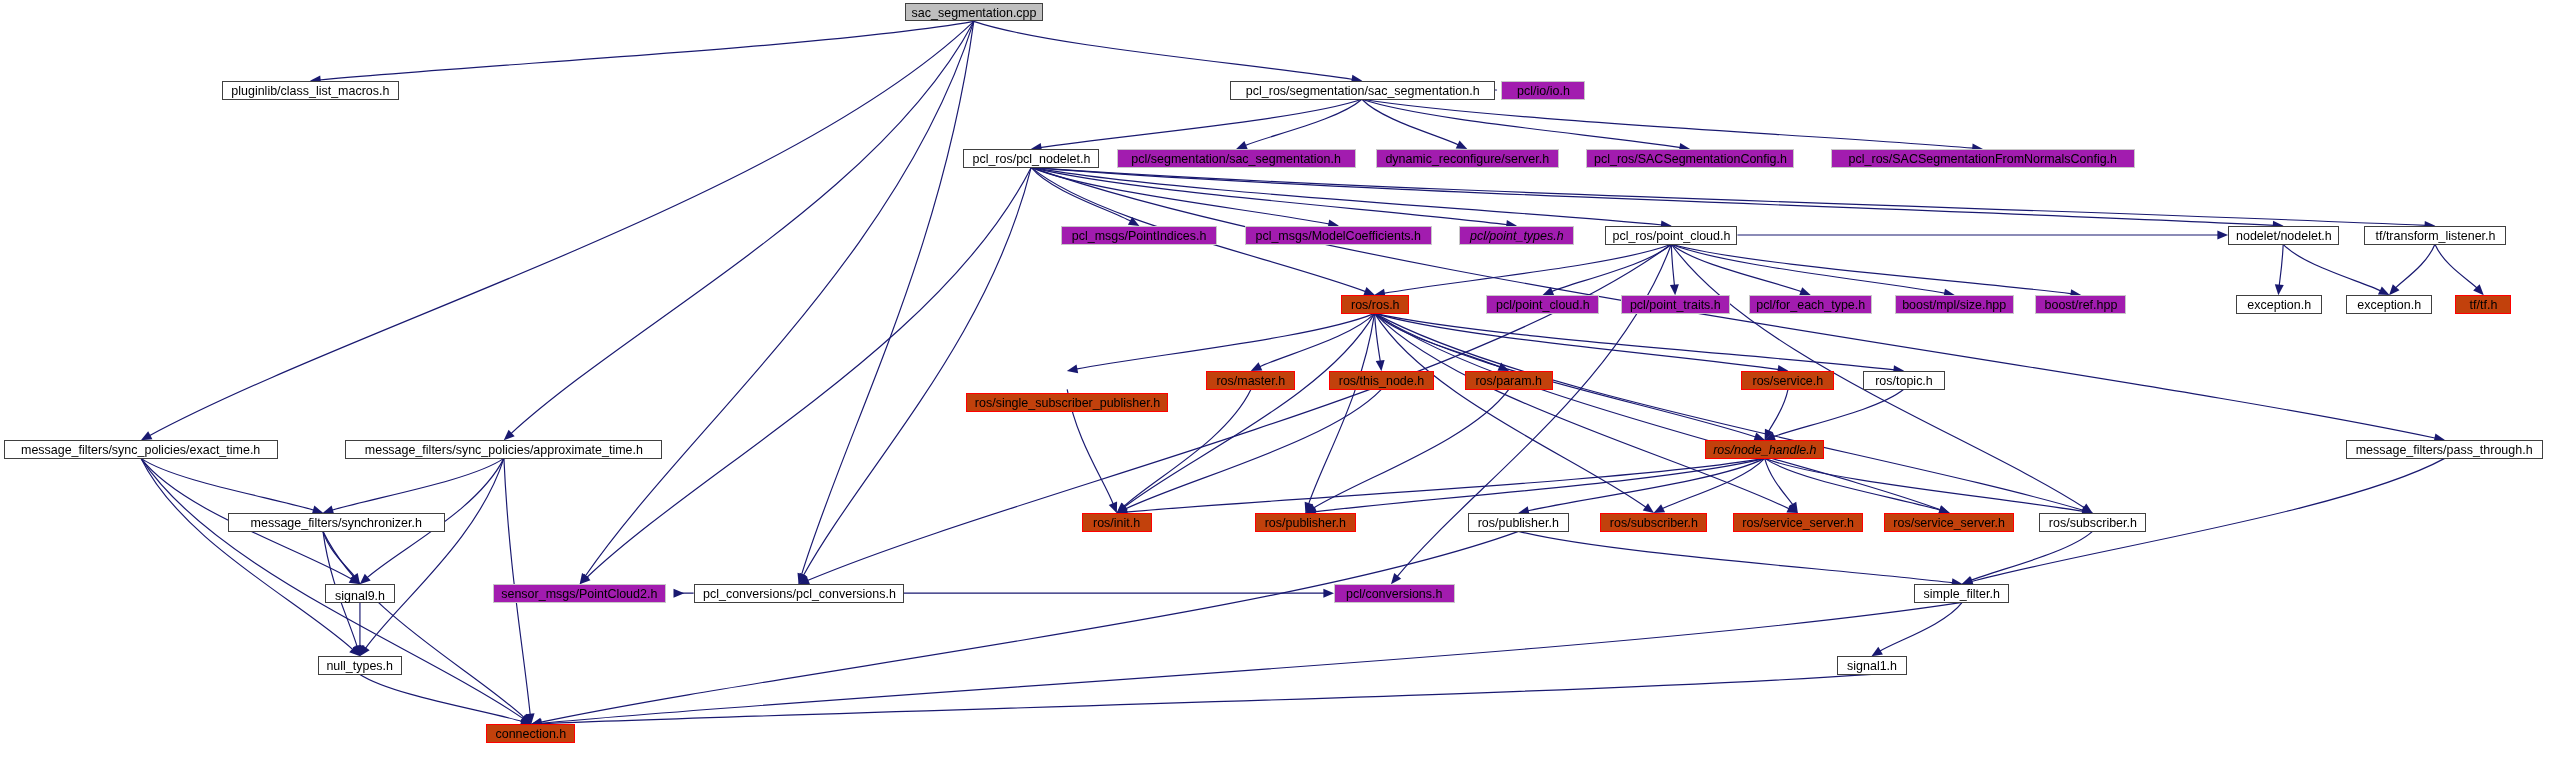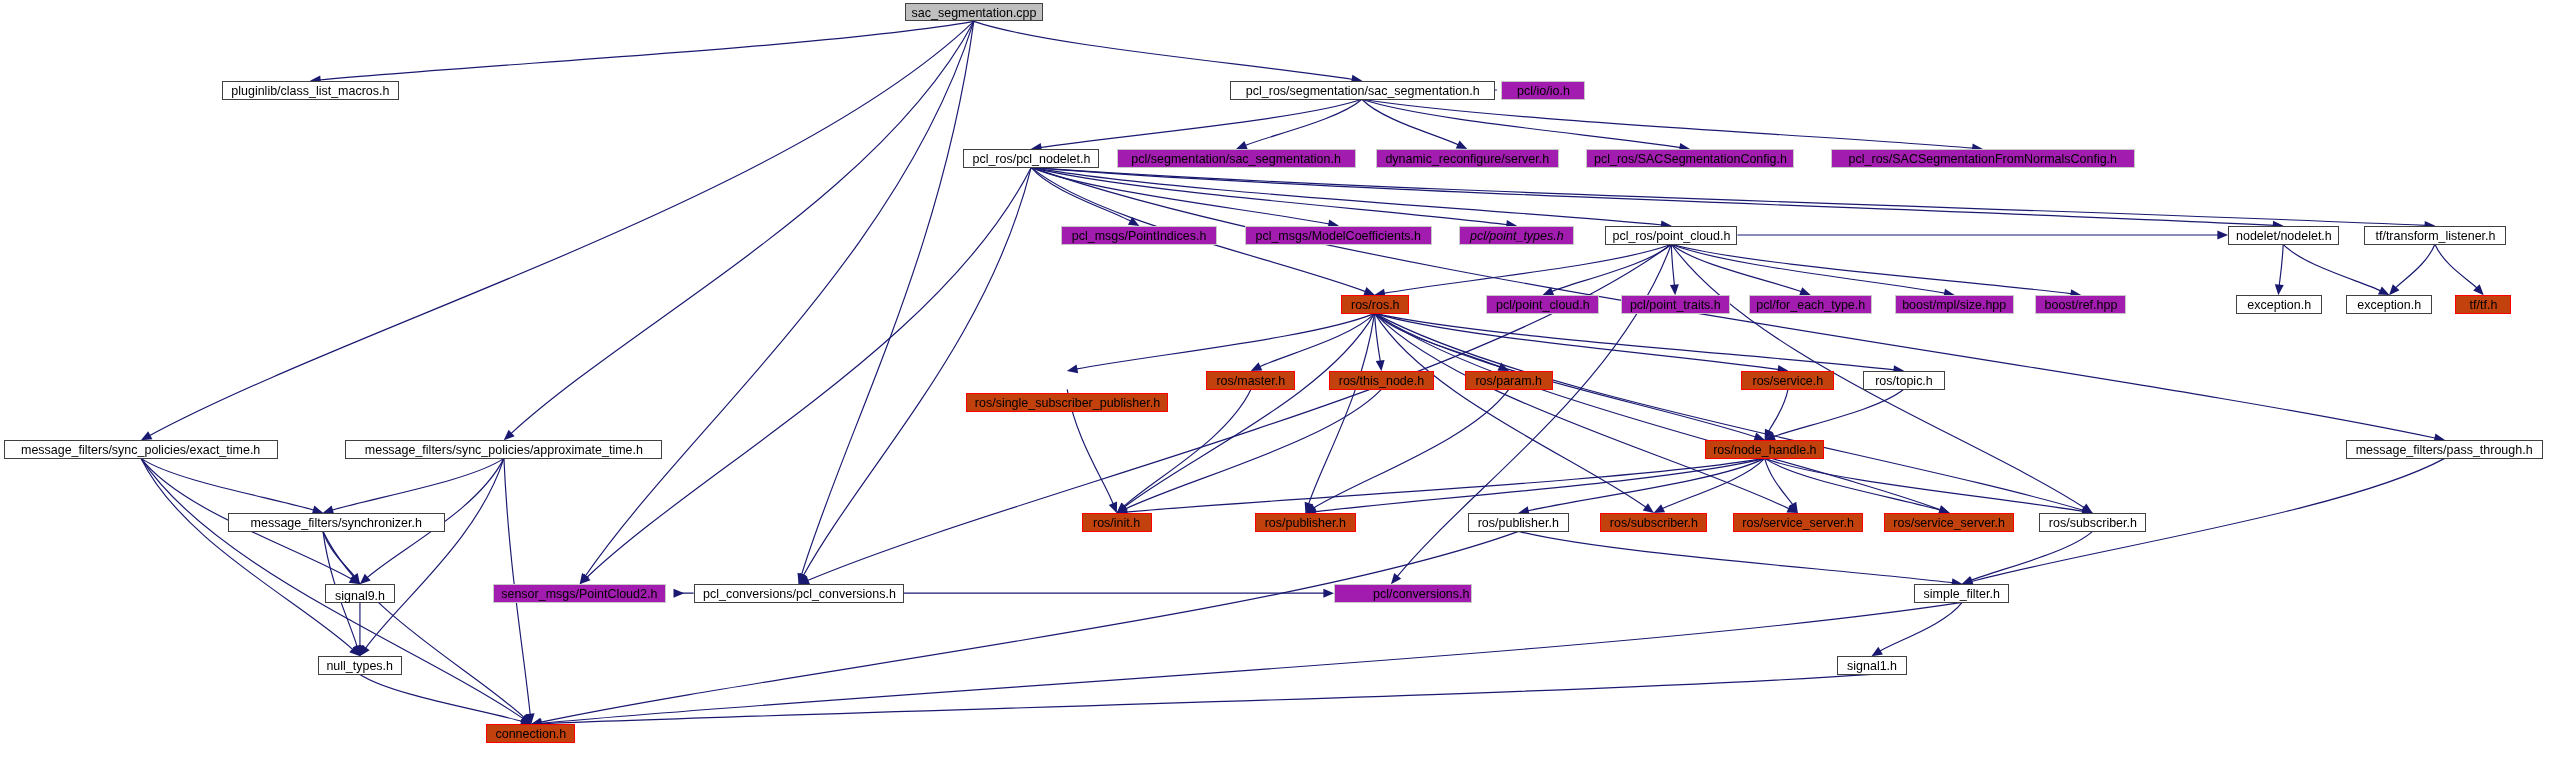--- a/index.html
+++ b/index.html
@@ -274,21 +274,21 @@
       </div>
       <div class="node n-red" style="left: 1465px; top: 371px; width: 88px; height: 18.5px;">
         <span>ros/param.h</span>
       </div>
       <div class="node n-red" style="left: 1741px; top: 371px; width: 93px; height: 18.5px;">
         <span>ros/service.h</span>
       </div>
       <div class="node n-dark" style="left: 1863px; top: 371px; width: 82px; height: 18.5px;">
         <span>ros/topic.h</span>
       </div>
-      <div class="node n-red" style="left: 1705px; top: 440px; width: 119px; height: 18.5px;">
+      <div class="node n-red" style="left: 1705px; top: 440px; width: 119px; height: 18.5px; font-style: italic;">
         <span>ros/node_handle.h</span>
       </div>
       <div class="node n-dark" style="left: 3.9px; top: 440px; width: 274px; height: 18.5px;">
         <span>message_filters/sync_policies/exact_time.h</span>
       </div>
       <div class="node n-dark" style="left: 345px; top: 440px; width: 317px; height: 18.5px;">
         <span>message_filters/sync_policies/approximate_time.h</span>
       </div>
       <div class="node n-dark" style="left: 2346px; top: 440px; width: 197px; height: 18.5px;">
         <span>message_filters/pass_through.h</span>
@@ -319,21 +319,21 @@
       </div>
       <div class="node n-dark" style="left: 325px; top: 584px; width: 70px; height: 18.5px; align-items: flex-end;">
         <span>signal9.h</span>
       </div>
       <div class="node n-light" style="left: 493px; top: 584px; width: 173px; height: 18.5px;">
         <span>sensor_msgs/PointCloud2.h</span>
       </div>
       <div class="node n-dark" style="left: 694px; top: 584px; width: 210px; height: 18.5px;">
         <span>pcl_conversions/pcl_conversions.h</span>
       </div>
-      <div class="node n-light" style="left: 1334px; top: 584px; width: 138px; height: 18.5px; justify-content: flex-end;">
+      <div class="node n-light" style="left: 1334px; top: 584px; width: 121px; height: 18.5px;">
         <span>pcl/conversions.h</span>
       </div>
       <div class="node n-dark" style="left: 1914px; top: 584px; width: 95px; height: 18.5px;">
         <span>simple_filter.h</span>
       </div>
       <div class="node n-dark" style="left: 318px; top: 656px; width: 84px; height: 18.5px;">
         <span>null_types.h</span>
       </div>
       <div class="node n-dark" style="left: 1837px; top: 656px; width: 70px; height: 18.5px;">
         <span>signal1.h</span>

